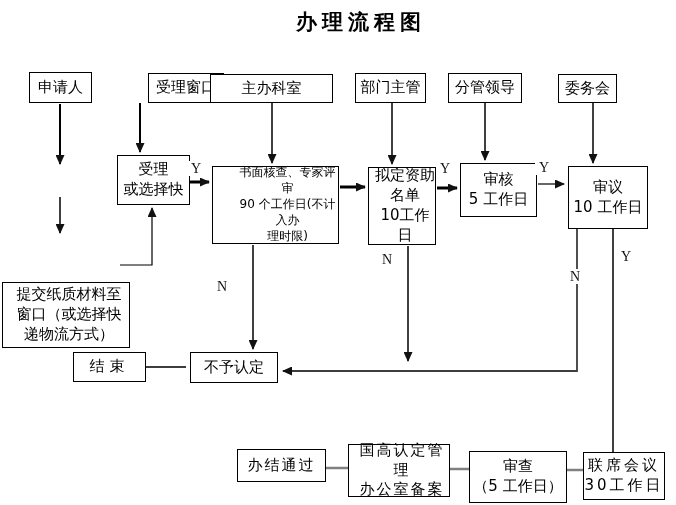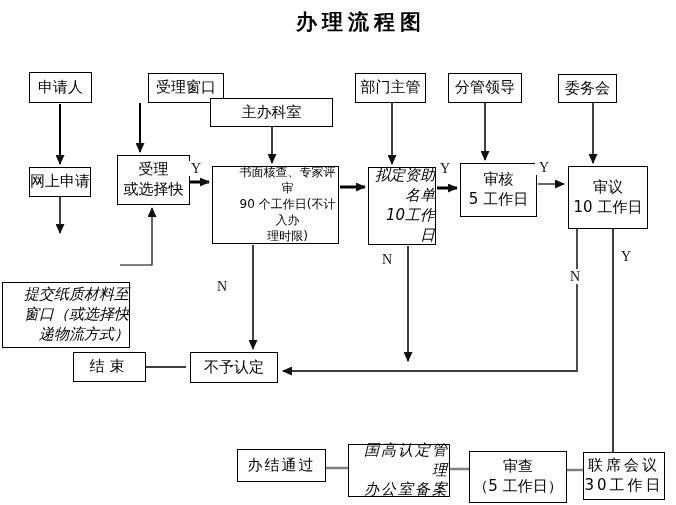--- a/index.html
+++ b/index.html
@@ -12,21 +12,21 @@
     box-sizing:border-box;text-align:center;font-size:21px;font-weight:bold;
     letter-spacing:5px;color:#000;z-index:3;margin-left:34px;
   }
   #edges{position:absolute;left:0;top:0;z-index:1;pointer-events:none;}
   .node{
     position:absolute;box-sizing:border-box;background:#fff;border:1px solid #000;
     display:flex;align-items:center;justify-content:center;
     font-size:15px;line-height:1.32;color:#000;z-index:2;
   }
   .node span{white-space:pre-line;text-align:center;display:block;width:100%;}
-  .node.left span{text-align:right;padding-left:6px;font-style:italic;}
+  .node.left span{text-align:center;padding-left:6px;}
   .dlabel{
     position:absolute;font-family:"Liberation Serif","DejaVu Serif",serif;
     font-size:14px;color:#111;background:#fff;padding:0 4px;z-index:4;line-height:1.1;
   }
 </style>
 </head>
 <body>
 
 <div id="canvas">
   <div id="title">办理流程图</div>
@@ -56,34 +56,31 @@
       <polyline points="326,468 348,468" fill="none" stroke="#808080" stroke-width="2.5"></polyline>
       <polyline points="450,469 469,469" fill="none" stroke="#808080" stroke-width="2.5"></polyline>
       <polyline points="567,470 583,470" fill="none" stroke="#808080" stroke-width="2.5"></polyline>
     </svg>
 <div class="node" style="left: 29px; top: 72px; width: 63px; height: 31px;">
       <span>申请人</span>
     </div>
     <div class="node" style="left: 107px; top: 73px; width: 76px; height: 30px; margin-left: 41px;">
       <span>受理窗口</span>
     </div>
-    <div class="node" style="left: 210px; top: 74px; width: 123px; height: 29px; margin-top: 24px;">
+    <div class="node" style="left: 210px; top: 74px; width: 123px; height: 29px;">
       <span>主办科室</span>
     </div>
     <div class="node" style="left: 355px; top: 73px; width: 71px; height: 30px;">
       <span>部门主管</span>
     </div>
     <div class="node" style="left: 448px; top: 73px; width: 74px; height: 30px;">
       <span>分管领导</span>
     </div>
     <div class="node" style="left: 558px; top: 74px; width: 59px; height: 29px;">
       <span>委务会</span>
-    </div>
-    <div class="node" style="left: 29px; top: 167px; width: 62px; height: 30px;">
-      <span>网上申请</span>
     </div>
     <div class="node" style="left: 117px; top: 155px; width: 73px; height: 50px;">
       <span>受理
 或选择快</span>
     </div>
     <div class="node" style="left: 212px; top: 166px; width: 127px; height: 78px; font-size: 12px; padding-left: 24px;">
       <span>书面核查、专家评审
 90 个工作日(不计入办
 理时限)</span>
     </div>

